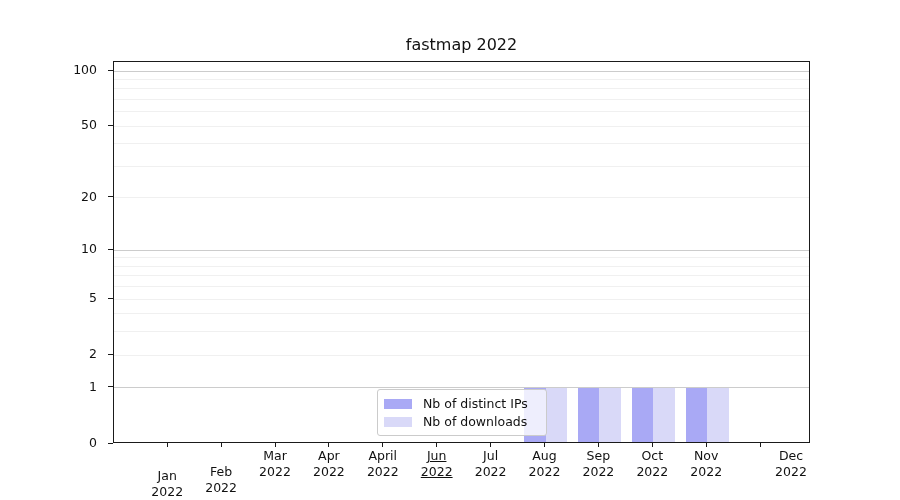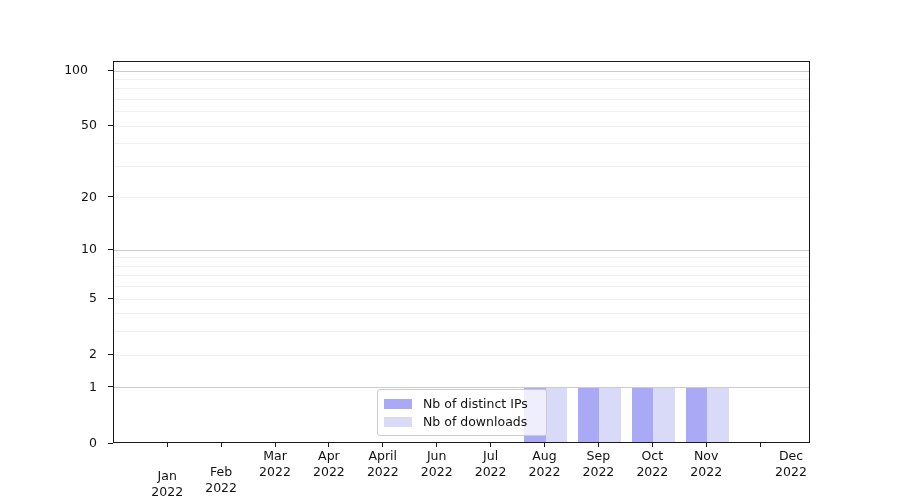--- a/index.html
+++ b/index.html
@@ -94,20 +94,21 @@
     color: #111111;
     white-space: nowrap;
     flex: 1 1 auto;
     text-align: left;
   }
 </style>
 </head>
 <body>
 
 <div id="figure">
+  <div id="chart-title">fastmap 2022</div>
 
   <div id="plot-area"></div>
   <div id="plot-inner">
       <div class="gridline minor" style="top: 292.709px;"></div>
       <div class="gridline minor" style="top: 269.458px;"></div>
       <div class="gridline minor" style="top: 251.423px;"></div>
       <div class="gridline minor" style="top: 236.688px;"></div>
       <div class="gridline minor" style="top: 224.229px;"></div>
       <div class="gridline minor" style="top: 213.437px;"></div>
       <div class="gridline minor" style="top: 203.917px;"></div>
@@ -161,21 +162,21 @@
       <div class="x-tick-label" style="left: 167.2px; top: 448px; margin-top: 20px;">Jan
 2022</div>
       <div class="x-tick-label" style="left: 221.1px; top: 464px;">Feb
 2022</div>
       <div class="x-tick-label" style="left: 275px; top: 448px;">Mar
 2022</div>
       <div class="x-tick-label" style="left: 328.9px; top: 448px;">Apr
 2022</div>
       <div class="x-tick-label" style="left: 382.8px; top: 448px;">April
 2022</div>
-      <div class="x-tick-label" style="left: 436.7px; top: 448px;">Jun
+      <div class="x-tick-label" style="left: 436.7px; top: 448px; text-decoration: underline;">Jun
 2022</div>
       <div class="x-tick-label" style="left: 490.6px; top: 448px;">Jul
 2022</div>
       <div class="x-tick-label" style="left: 544.5px; top: 448px;">Aug
 2022</div>
       <div class="x-tick-label" style="left: 598.4px; top: 448px;">Sep
 2022</div>
       <div class="x-tick-label" style="left: 652.3px; top: 448px; text-align: center;">Oct
 2022</div>
       <div class="x-tick-label" style="left: 706.2px; top: 448px;">Nov
@@ -184,21 +185,21 @@
 2022</div>
     </div>
   <div id="y-labels">
       <div class="y-tick-label" style="left: 51px; top: 435px;">0</div>
       <div class="y-tick-label" style="left: 51px; top: 378.979px;">1</div>
       <div class="y-tick-label" style="left: 51px; top: 346.209px;">2</div>
       <div class="y-tick-label" style="left: 51px; top: 290.188px;">5</div>
       <div class="y-tick-label" style="left: 51px; top: 241.199px;">10</div>
       <div class="y-tick-label" style="left: 51px; top: 188.938px;">20</div>
       <div class="y-tick-label" style="left: 51px; top: 117.225px;">50</div>
-      <div class="y-tick-label" style="left: 42px; top: 62px;">100</div>
+      <div class="y-tick-label" style="left: 51px; top: 62px;">100</div>
     </div>
 
   <div id="legend">
     <div class="legend-row">
       <span class="legend-swatch" style="background: rgb(169, 169, 245);"></span>
       <span class="legend-label">Nb of distinct IPs</span>
     </div>
     <div class="legend-row">
       <span class="legend-swatch" style="background: rgb(217, 217, 248);"></span>
       <span class="legend-label">Nb of downloads</span>

